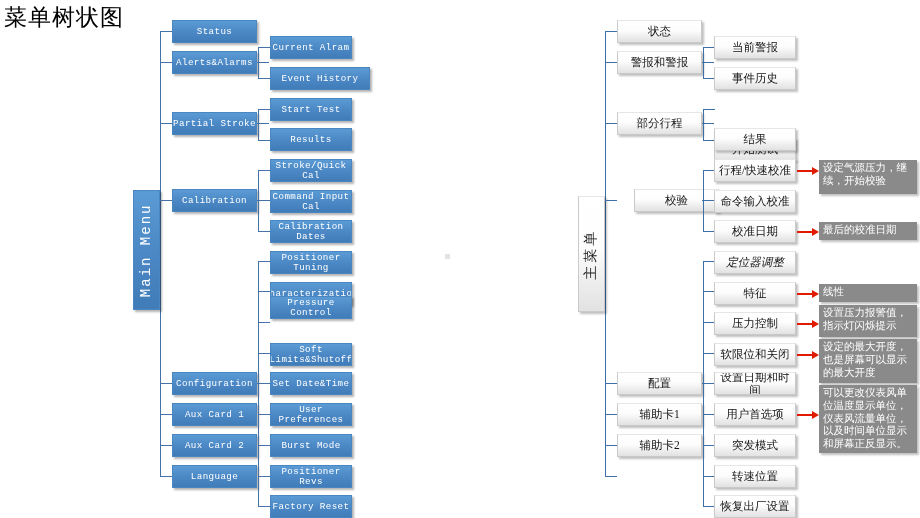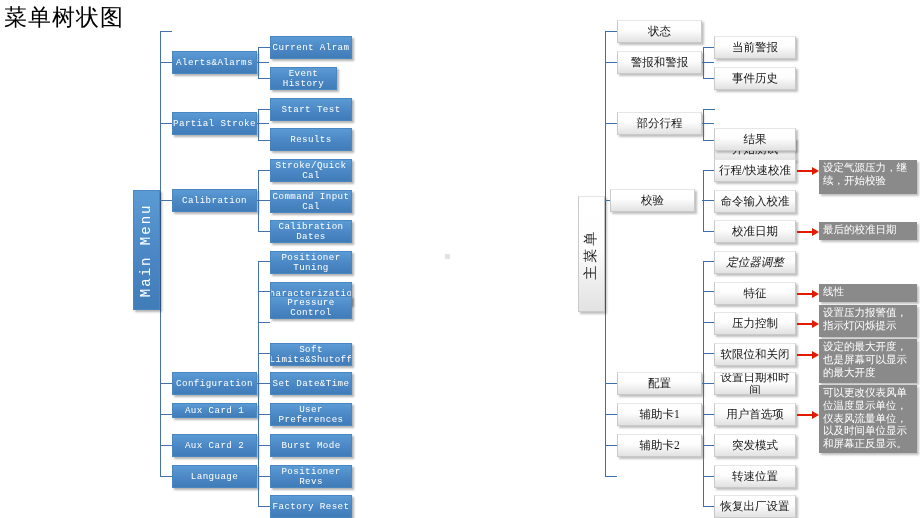--- a/index.html
+++ b/index.html
@@ -110,33 +110,36 @@
 
   <div class="ln h" style="left:160px;top:31px;width:12px;"></div>
   <div class="ln h" style="left:160px;top:62px;width:12px;"></div>
   <div class="ln h" style="left:160px;top:123px;width:12px;"></div>
   <div class="ln h" style="left:160px;top:200px;width:12px;"></div>
   <div class="ln h" style="left:160px;top:383px;width:12px;"></div>
   <div class="ln h" style="left:160px;top:414px;width:12px;"></div>
   <div class="ln h" style="left:160px;top:445px;width:12px;"></div>
   <div class="ln h" style="left:160px;top:476px;width:12px;"></div>
 
+  <div class="node blue" style="left:172px;top:20px;width:85px;height:23px;">
+    <span>Status</span>
+    </div>
   <div class="node blue" style="left:172px;top:51px;width:85px;height:23px;">
     <span>Alerts&amp;Alarms</span>
     </div>
   <div class="node blue" style="left:172px;top:112px;width:85px;height:23px;">
     <span>Partial Stroke</span>
     </div>
   <div class="node blue" style="left:172px;top:189px;width:85px;height:23px;">
     <span>Calibration</span>
     </div>
   <div class="node blue" style="left:172px;top:372px;width:85px;height:23px;">
     <span>Configuration</span>
     </div>
-  <div class="node blue" style="left:172px;top:403px;width:85px;height:15px;">
+  <div class="node blue" style="left:172px;top:403px;width:85px;height:23px;">
     <span>Aux Card 1</span>
     </div>
   <div class="node blue" style="left:172px;top:434px;width:85px;height:23px;">
     <span>Aux Card 2</span>
     </div>
   <div class="node blue" style="left:172px;top:465px;width:85px;height:23px;">
     <span>Language</span>
     </div>
 
   <div class="ln h" style="left:257px;top:62px;width:12px;"></div>
@@ -163,21 +166,21 @@
   <div class="ln h" style="left:258px;top:353px;width:12px;"></div>
   <div class="ln h" style="left:258px;top:383px;width:12px;"></div>
   <div class="ln h" style="left:258px;top:414px;width:12px;"></div>
   <div class="ln h" style="left:258px;top:445px;width:12px;"></div>
   <div class="ln h" style="left:258px;top:476px;width:12px;"></div>
   <div class="ln h" style="left:258px;top:506px;width:12px;"></div>
 
   <div class="node blue" style="left:270px;top:36px;width:82px;height:23px;">
     <span>Current Alram</span>
     </div>
-  <div class="node blue" style="left:270px;top:67px;width:67px;height:23px;">
+  <div class="node blue" style="left:270px;top:67px;width:100px;height:23px;">
     <span>Event History</span>
     </div>
   <div class="node blue" style="left:270px;top:98px;width:82px;height:23px;">
     <span>Start Test</span>
     </div>
   <div class="node blue" style="left:270px;top:128px;width:82px;height:23px;">
     <span>Results</span>
     </div>
   <div class="node blue" style="left:270px;top:159px;width:82px;height:23px;">
     <span>Stroke/Quick Cal</span>
@@ -234,21 +237,21 @@
 
   <div class="node grey" style="left:617px;top:20px;width:85px;height:23px;">
     <span>状态</span>
     </div>
   <div class="node grey" style="left:617px;top:51px;width:85px;height:23px;">
     <span>警报和警报</span>
     </div>
   <div class="node grey" style="left:617px;top:112px;width:85px;height:23px;">
     <span>部分行程</span>
     </div>
-  <div class="node grey" style="left:610px;top:189px;width:85px;height:23px;">
+  <div class="node grey" style="left:634px;top:189px;width:85px;height:23px;">
     <span>校验</span>
     </div>
   <div class="node grey" style="left:617px;top:372px;width:85px;height:23px;">
     <span>配置</span>
     </div>
   <div class="node grey" style="left:617px;top:403px;width:85px;height:23px;">
     <span>辅助卡1</span>
     </div>
   <div class="node grey" style="left:617px;top:434px;width:85px;height:23px;">
     <span>辅助卡2</span>

